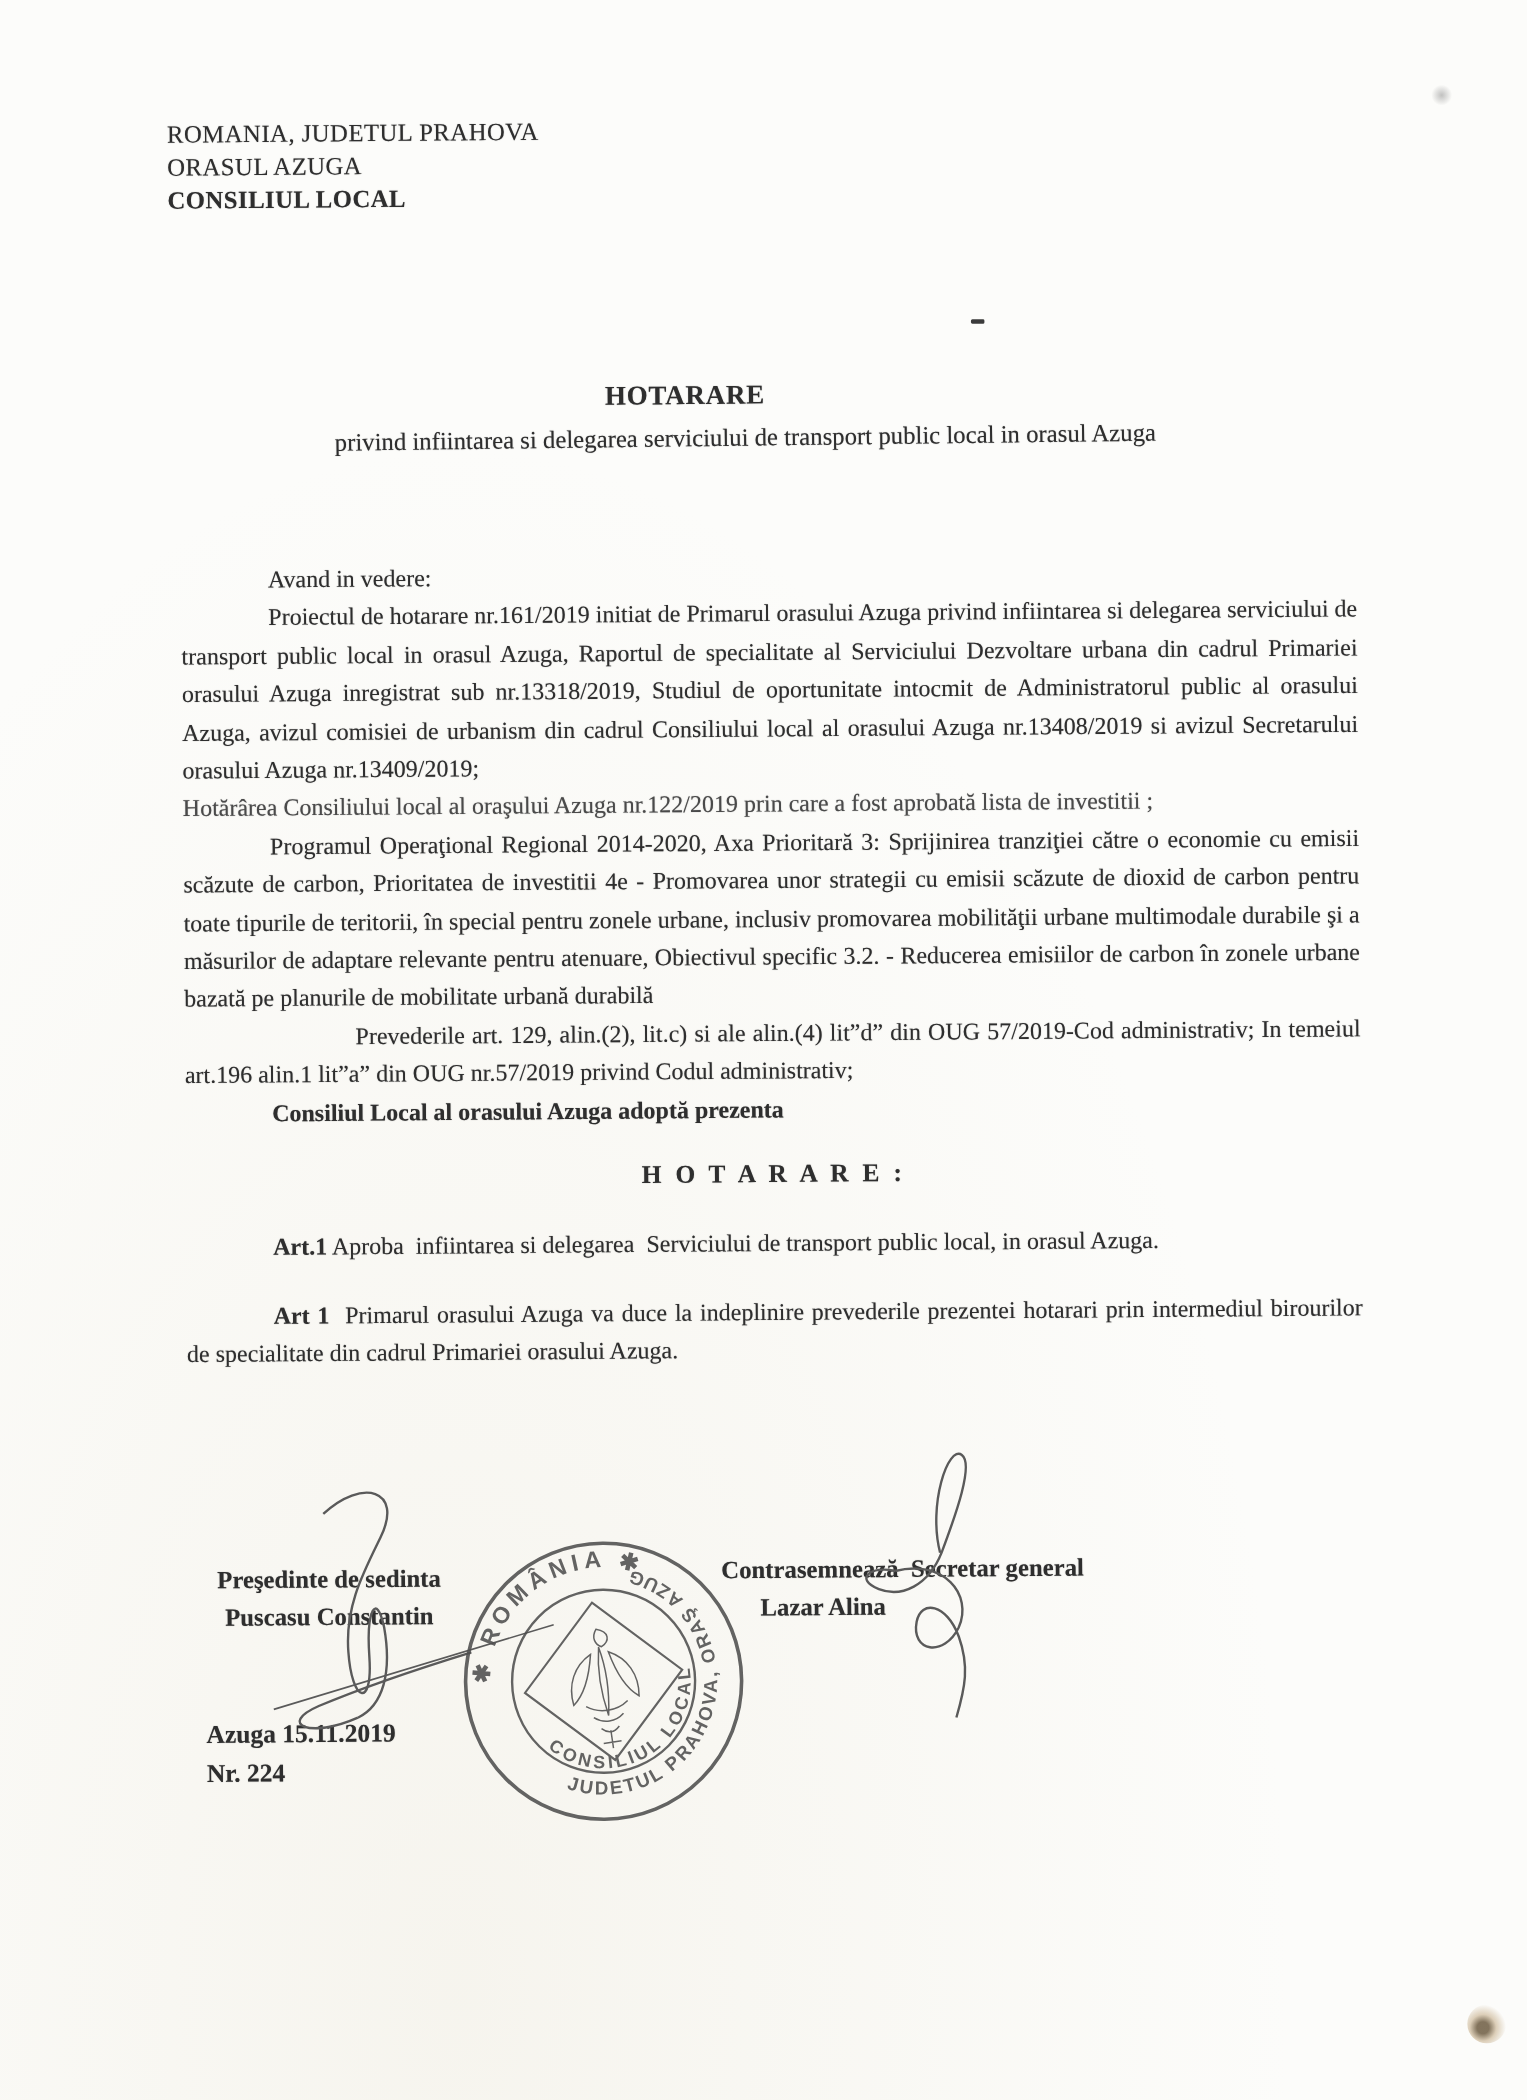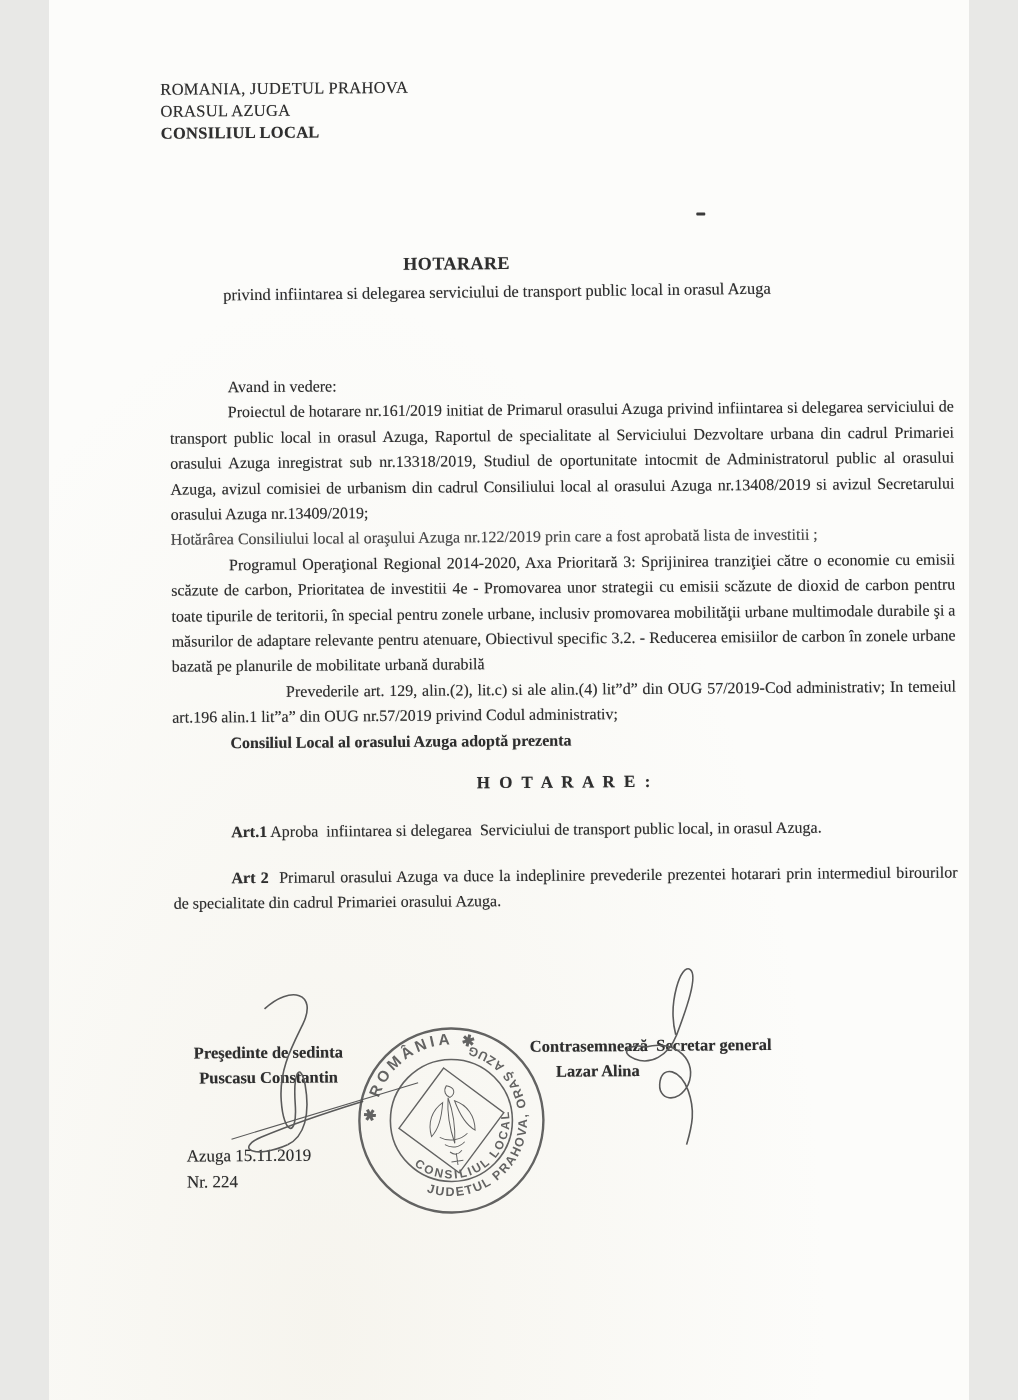--- a/index.html
+++ b/index.html
@@ -1,18 +1,18 @@
 <!DOCTYPE html>
 <html><head>
 <meta charset="utf-8">
 <style>
   html,body{margin:0;padding:0;background:#e8e8e6;}
   .page{
     position:relative;
-    width:920px;height:1400px;
+    width:1018px;height:1400px;
     margin:0 auto;
     background:#fcfcfa;
     background-image:radial-gradient(ellipse at 30% 95%, rgba(235,230,215,.35), rgba(255,255,255,0) 55%);
     overflow:hidden;
     font-family:"Liberation Serif", serif;
     color:#2e2e2e;
   }
   .tilt{position:absolute;inset:0;transform:rotate(-0.45deg);transform-origin:50% 40%;}
   .soft{text-shadow:0 0 .7px rgba(70,70,70,.55);}
 
@@ -29,21 +29,21 @@
   .ind2{text-indent:114px;}
   .bold{font-weight:bold;}
   .faded{color:#4a4a4a;}
   .decision-heading{margin-top:17px !important;text-align:center;font-weight:bold;font-size:17px;letter-spacing:2.5px;}
   .art{margin-top:21px !important;}
   .prewrap{white-space:pre-wrap;}
 
   .sig-president{position:absolute;left:133px;top:1038px;width:165px;text-align:center;font-weight:bold;font-size:16.5px;line-height:25px;}
   .sig-countersign{position:absolute;left:477px;top:1034px;width:280px;font-weight:bold;font-size:16.5px;line-height:25px;}
   .sig-countersign .name{padding-left:26px;}
-  .date-block{position:absolute;left:133px;top:1141px;font-weight:normal;font-size:17px;line-height:26px;}
+  .date-block{position:absolute;left:133px;top:1141px;font-weight:bold;font-size:17px;line-height:26px;}
 
   svg{position:absolute;}
   .stamp-svg{left:288px;top:1023px;opacity:.88;}
   .sig-svg{stroke:#5a5a5a;fill:none;}
 
   .artifact{position:absolute;}
   .dash-mark{left:650px;top:214px;width:9px;height:3px;background:#3b3b3b;border-radius:1px;}
   .smudge-top{left:958px;top:60px;width:14px;height:14px;background:radial-gradient(circle,rgba(120,120,120,.45),rgba(120,120,120,0) 70%);}
   .smudge-bottom{left:972px;top:1340px;width:26px;height:26px;
     background:radial-gradient(circle at 40% 60%,rgba(90,70,40,.75) 0 18%,rgba(160,120,60,.35) 40%,rgba(160,120,60,0) 70%);
@@ -71,21 +71,21 @@
 
     <div class="body-col soft">
       <p class="ind1">Avand in vedere:</p>
       <p class="ind1">Proiectul de hotarare nr.161/2019 initiat de Primarul orasului Azuga privind infiintarea si delegarea serviciului de transport public local in orasul Azuga, Raportul de specialitate al Serviciului Dezvoltare urbana din cadrul Primariei orasului Azuga inregistrat sub nr.13318/2019, Studiul de oportunitate intocmit de Administratorul public al orasului Azuga, avizul comisiei de urbanism din cadrul Consiliului local al orasului Azuga nr.13408/2019 si avizul Secretarului orasului Azuga nr.13409/2019;</p>
       <p class="faded">Hotărârea Consiliului local al oraşului Azuga nr.122/2019 prin care a fost aprobată lista de investitii ;</p>
       <p class="ind1">Programul Operaţional Regional 2014-2020, Axa Prioritară 3: Sprijinirea tranziţiei către o economie cu emisii scăzute de carbon, Prioritatea de investitii 4e - Promovarea unor strategii cu emisii scăzute de dioxid de carbon pentru toate tipurile de teritorii, în special pentru zonele urbane, inclusiv promovarea mobilităţii urbane multimodale durabile şi a măsurilor de adaptare relevante pentru atenuare, Obiectivul specific 3.2. - Reducerea emisiilor de carbon în zonele urbane bazată pe planurile de mobilitate urbană durabilă</p>
       <p class="ind2">Prevederile art. 129, alin.(2), lit.c) si ale  alin.(4) lit”d” din OUG 57/2019-Cod administrativ; In temeiul art.196 alin.1 lit”a” din OUG nr.57/2019 privind Codul administrativ;</p>
       <p class="ind1 bold">Consiliul Local al orasului Azuga adoptă prezenta</p>
       <p class="decision-heading">H O T A R A R E :</p>
       <p class="ind1 art"><span class="bold">Art.1</span><span class="prewrap"> Aproba  infiintarea si delegarea  Serviciului de transport public local, in orasul Azuga.</span></p>
-      <p class="ind1 art"><span class="bold">Art 2</span><span class="prewrap">  Primarul orasului Azuga va duce la indeplinire prevederile prezentei hotarari prin intermediul birourilor de specialitate din cadrul Primariei orasului Azuga.</span></p>
+      <p class="ind1 art"><span class="bold">Art 1</span><span class="prewrap">  Primarul orasului Azuga va duce la indeplinire prevederile prezentei hotarari prin intermediul birourilor de specialitate din cadrul Primariei orasului Azuga.</span></p>
     </div>
 
     <div class="sig-president soft">
       <div>Preşedinte de sedinta</div>
       <div>Puscasu Constantin</div>
     </div>
 
     <div class="sig-countersign soft">
       <div class="prewrap">Contrasemnează  Secretar general</div>
       <div class="name">Lazar Alina</div>

